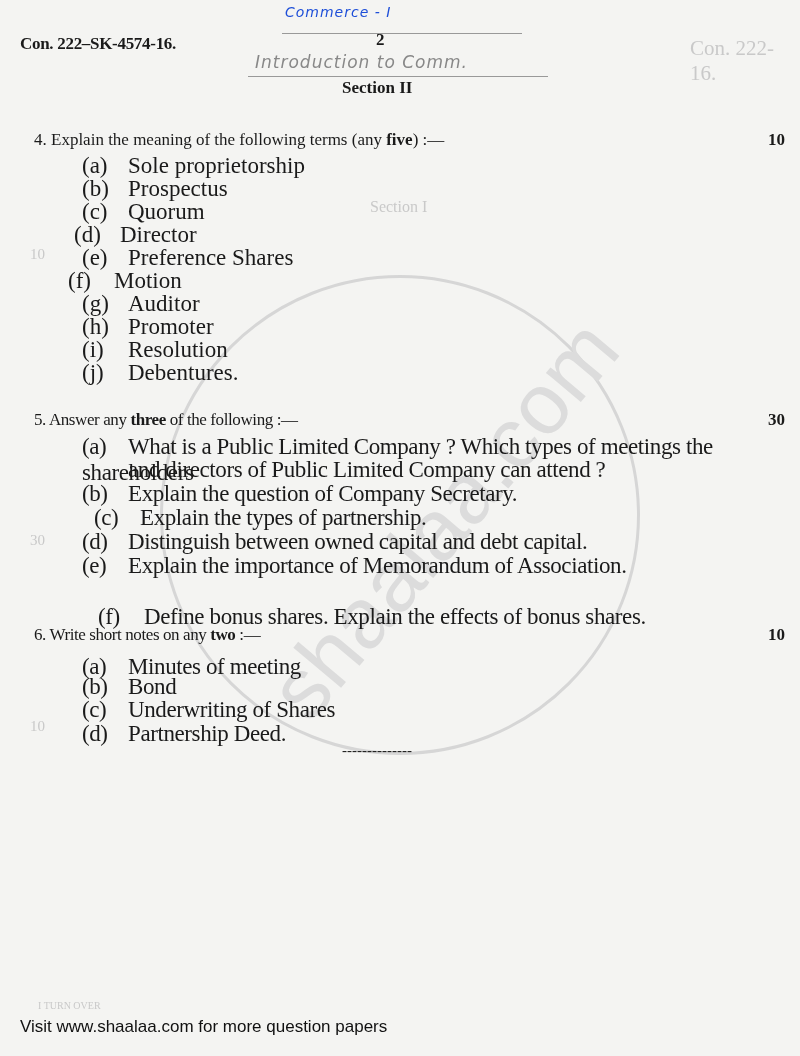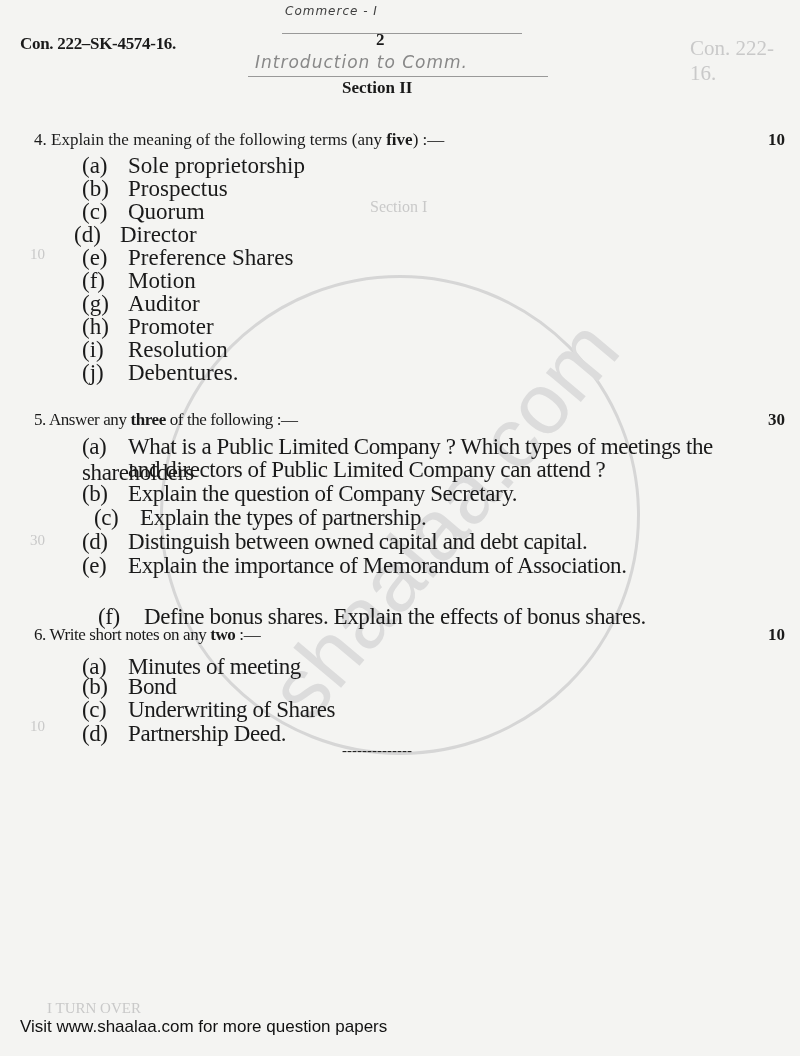--- a/index.html
+++ b/index.html
@@ -5,21 +5,21 @@
   html, body { margin:0; padding:0; }
   body {
     width:800px; height:1056px; position:relative; overflow:hidden;
     background:#f4f4f2;
     font-family:"Liberation Serif", serif; color:#1a1a1a;
   }
   .abs { position:absolute; }
   .hdr-code { left:20px; top:34px; font-size:17px; font-weight:bold; font-stretch:condensed; letter-spacing:-0.3px; }
   .hdr-page { left:376px; top:30px; font-size:17px; font-weight:bold; }
   .hdr-section { left:342px; top:78px; font-size:17px; font-weight:bold; }
-  .hand1 { left:285px; top:4px; font-size:12px; font-style:italic; color:#404040; font-family:"DejaVu Sans", sans-serif; font-weight:200; letter-spacing:1px; }
+  .hand1 { left:285px; top:4px; font-size:14px; font-style:italic; color:#1d4ed8; font-family:"DejaVu Sans", sans-serif; font-weight:200; letter-spacing:1px; }
   .hand2 { left:255px; top:52px; font-size:17px; font-style:italic; color:#888; font-family:"DejaVu Sans", sans-serif; letter-spacing:1px; }
   .uline1 { left:282px; top:33px; width:240px; height:1px; background:#999; }
   .uline2 { left:248px; top:76px; width:300px; height:1px; background:#999; }
   .ghost { color:#c9c9c9; font-family:"Liberation Serif", serif; }
   .q { font-size:17px; }
   .sub { font-size:23px; }
   .lbl { display:inline-block; width:46px; }
   .marks { left:768px; font-size:17px; font-weight:bold; }
   .wm-circle { left:160px; top:275px; width:480px; height:480px; border:3px solid #d6d6d6; border-radius:50%; box-sizing:border-box; }
   .wm-text { left:200px; top:470px; font-size:86px; color:#dcdcdc; transform:rotate(-50deg); font-family:"Liberation Sans", sans-serif; transform-origin:center; }
@@ -31,21 +31,21 @@
 <body>
 
 <div class="abs wm-circle"></div>
 <div class="abs wm-text">shaalaa.com</div>
 
 <div class="abs ghost" style="left:690px;top:36px;font-size:21px;">Con. 222-16.</div>
 <div class="abs ghost" style="left:370px;top:198px;font-size:16px;">Section I</div>
 <div class="abs ghost" style="left:30px;top:246px;font-size:15px;">10</div>
 <div class="abs ghost" style="left:30px;top:532px;font-size:15px;">30</div>
 <div class="abs ghost" style="left:30px;top:718px;font-size:15px;">10</div>
-<div class="abs ghost" style="left:38px;top:1000px;font-size:15px;margin-left:9px;">I TURN OVER</div>
+<div class="abs ghost" style="left:38px;top:1000px;font-size:10px;">I TURN OVER</div>
 
 <div class="abs hand1">Commerce - I</div>
 <div class="abs uline1"></div>
 <div class="abs hand2">Introduction to Comm.</div>
 <div class="abs uline2"></div>
 
 <div class="abs hdr-code">Con. 222–SK-4574-16.</div>
 <div class="abs hdr-page">2</div>
 <div class="abs hdr-section">Section II</div>
 
@@ -53,21 +53,21 @@
   <span>4.</span>
   <span>Explain the meaning of the following terms (any </span><b>five</b><span>) :—</span>
 </div>
 <div class="abs marks" style="top:130px;">10</div>
 
 <div class="abs sub" style="left:82px;top:153px;"><span class="lbl">(a)</span><span>Sole proprietorship</span></div>
 <div class="abs sub" style="left:82px;top:176px;"><span class="lbl">(b)</span><span>Prospectus</span></div>
 <div class="abs sub" style="left:82px;top:199px;"><span class="lbl">(c)</span><span>Quorum</span></div>
 <div class="abs sub" style="left:74px;top:222px;"><span class="lbl">(d)</span><span>Director</span></div>
 <div class="abs sub" style="left:82px;top:245px;"><span class="lbl">(e)</span><span>Preference Shares</span></div>
-<div class="abs sub" style="left:82px;top:268px;"><span class="lbl">(f)</span><span>Motion</span></div>
+<div class="abs sub" style="left:68px;top:268px;"><span class="lbl">(f)</span><span>Motion</span></div>
 <div class="abs sub" style="left:82px;top:291px;"><span class="lbl">(g)</span><span>Auditor</span></div>
 <div class="abs sub" style="left:82px;top:314px;"><span class="lbl">(h)</span><span>Promoter</span></div>
 <div class="abs sub" style="left:82px;top:337px;"><span class="lbl">(i)</span><span>Resolution</span></div>
 <div class="abs sub" style="left:82px;top:360px;"><span class="lbl">(j)</span><span>Debentures.</span></div>
 
 <div class="abs q condensed" style="left:34px;top:410px;">
   <span>5.</span>
   <span>Answer any </span><b>three</b><span> of the following :—</span>
 </div>
 <div class="abs marks" style="top:410px;">30</div>

